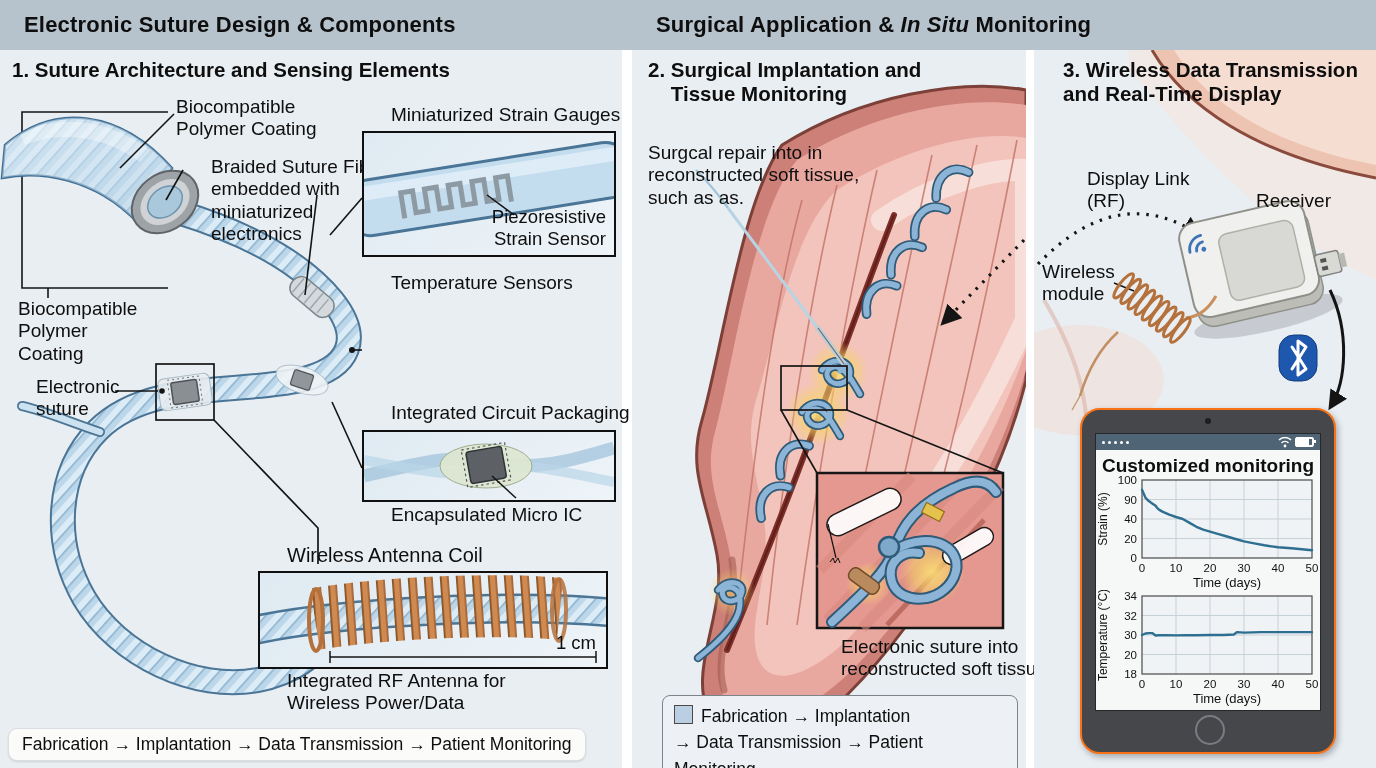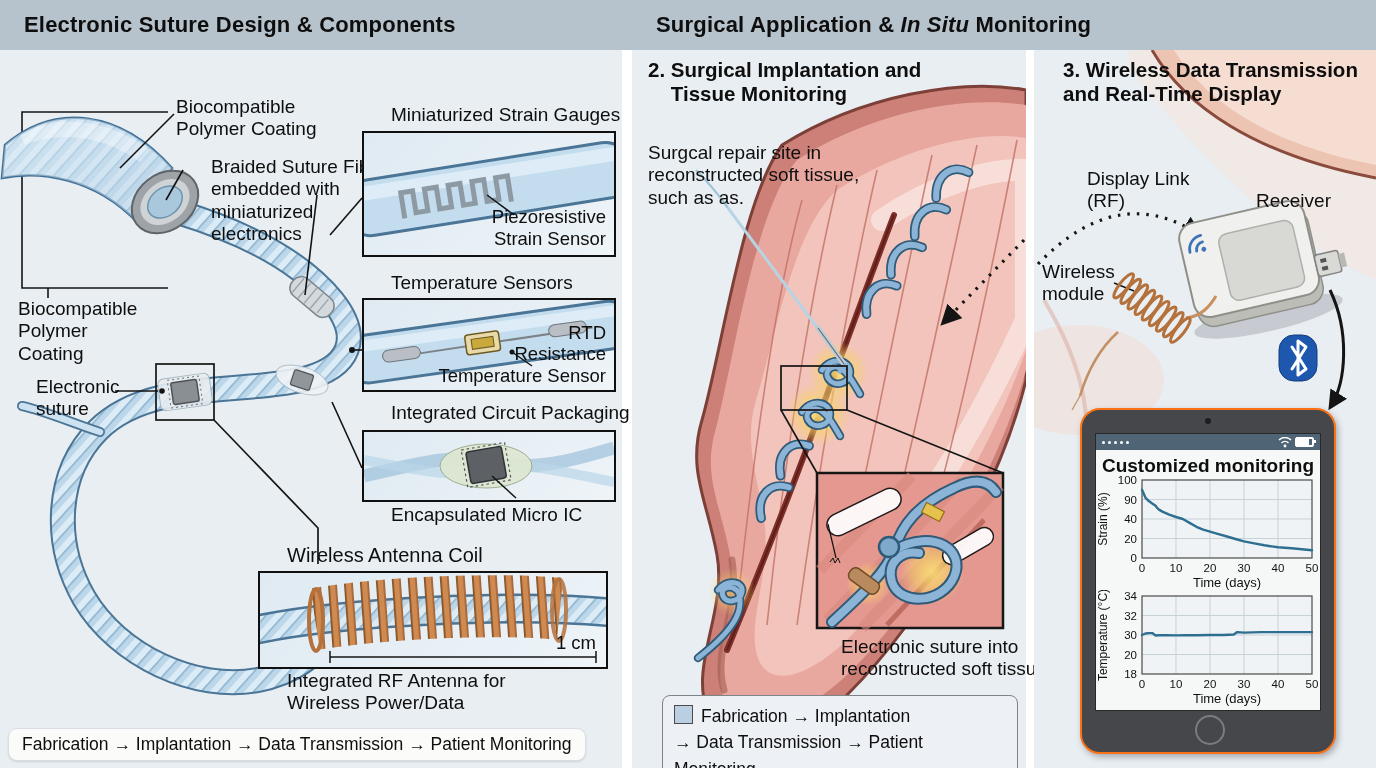--- a/index.html
+++ b/index.html
@@ -128,20 +128,21 @@
       <line x1="317" y1="145" x2="305" y2="245"></line>
       <line x1="362" y1="148" x2="330" y2="185"></line>
       <line x1="362" y1="300" x2="354" y2="300"></line>
       <line x1="362" y1="418" x2="332" y2="352"></line>
       <line x1="115" y1="341" x2="158" y2="341"></line>
     </g>
     <circle cx="352" cy="300" r="3" fill="#141414"></circle>
     <circle cx="162" cy="341" r="2.8" fill="#141414"></circle>
   </svg>
 
+  <div class="txt sec-title" style="left:12px;top:8px;">1. Suture Architecture and Sensing Elements</div>
   <div class="txt pre" style="left:176px;top:46px;">Biocompatible
 Polymer Coating</div>
   <div class="txt pre ctr" style="left:182px;top:106px;width:176px;">Braided Suture Fiber
 embedded with
 miniaturized
 electronics</div>
   <div class="txt pre" style="left:18px;top:248px;">Biocompatible
 Polymer
 Coating</div>
   <div class="txt pre" style="left:36px;top:326px;">Electronic
@@ -155,38 +156,20 @@
         <rect x="-20" y="34" width="290" height="14" rx="7" fill="#e3f0f9" opacity="0.8"></rect>
         <path d="M38,72 v-26 h12 v22 h12 v-22 h12 v22 h12 v-22 h12 v22 h12 v-22 h12 v22 h12 v-22 h12 v26" fill="none" stroke="#8e9aa3" stroke-width="5"></path>
       </g>
       <line x1="123" y1="62" x2="150" y2="82" stroke="#141414" stroke-width="1.5"></line>
     </svg>
     <div class="lbl pre rt" style="right:8px;bottom:6px;">Piezoresistive
 Strain Sensor</div>
   </div>
 
   <div class="txt b ctr" style="left:362px;top:222px;width:250px;">Temperature Sensors</div>
-  <div class="ibox" style="left:362px;top:248px;width:250px;height:90px;">
-    <svg viewBox="0 0 250 90">
-      <g transform="rotate(-8 125 45)">
-        <rect x="-20" y="18" width="290" height="48" rx="24" fill="#c3dcee" stroke="#4a7596" stroke-width="3"></rect>
-        <rect x="-20" y="23" width="290" height="11" rx="5" fill="#e3f0f9" opacity="0.8"></rect>
-        <line x1="20" y1="44" x2="230" y2="42" stroke="#7d8288" stroke-width="2"></line>
-        <rect x="18" y="36" width="38" height="12" rx="6" fill="#b9bfc4" stroke="#70767c"></rect>
-        <rect x="186" y="34" width="38" height="12" rx="6" fill="#b9bfc4" stroke="#70767c"></rect>
-        <rect x="102" y="32" width="34" height="20" rx="3" fill="#e8d9a8" stroke="#6e5a22" stroke-width="1.5"></rect>
-        <rect x="108" y="37" width="22" height="10" fill="#c9a83c" stroke="#6e5a22"></rect>
-      </g>
-      <circle cx="148" cy="52" r="2.5" fill="#141414"></circle>
-      <line x1="148" y1="52" x2="168" y2="66" stroke="#141414" stroke-width="1.5"></line>
-    </svg>
-    <div class="lbl pre rt" style="right:8px;bottom:4px;">RTD
-Resistance
-Temperature Sensor</div>
-  </div>
 
   <div class="txt b ctr" style="left:362px;top:352px;width:250px;">Integrated Circuit Packaging</div>
   <div class="ibox" style="left:362px;top:380px;width:250px;height:68px;">
     <svg viewBox="0 0 250 68">
       <path d="M0,44 C60,30 90,22 125,30 C170,40 210,28 250,16" stroke="#9cc0da" stroke-width="13" fill="none" opacity="0.7"></path>
       <path d="M0,28 C60,40 95,46 125,38 C165,28 205,42 250,50" stroke="#b9d6e8" stroke-width="10" fill="none" opacity="0.7"></path>
       <ellipse cx="122" cy="34" rx="46" ry="22" fill="#dde7d2" stroke="#9aaa8a" opacity="0.95"></ellipse>
       <g transform="translate(122,32) rotate(-10)">
         <rect x="-22" y="-18" width="44" height="38" fill="none" stroke="#555" stroke-width="1.2" stroke-dasharray="2.5 3"></rect>
         <rect x="-18" y="-15" width="36" height="32" rx="3" fill="#5d6165" stroke="#2f3336" stroke-width="1.5"></rect>
@@ -338,21 +321,21 @@
           </g>
         <g transform="translate(301,462) rotate(27)">
             <rect x="-10" y="-5.5" width="20" height="11" fill="#e5c14d" stroke="#8f6d12" stroke-width="1.2"></rect>
           </g>
       </g>
     </g>
   </svg>
 
   <div class="txt sec-title pre" style="left:16px;top:8px;">2. Surgical Implantation and
     Tissue Monitoring</div>
-  <div class="txt pre" style="left:16px;top:92px;">Surgcal repair site in
+  <div class="txt pre" style="left:16px;top:92px;">Surgcal repair into in
 reconstructed soft tissue,
 such as as.</div>
   <div class="txt pre ctr" style="left:180px;top:586px;width:206px;">Electronic suture into
 reconstructed soft tissue</div>
 
   <div class="legend">
     <div><span class="swatch"></span><span>Fabrication → Implantation</span></div>
     <div>→ Data Transmission → Patient Monitoring</div>
   </div>
 </div>

